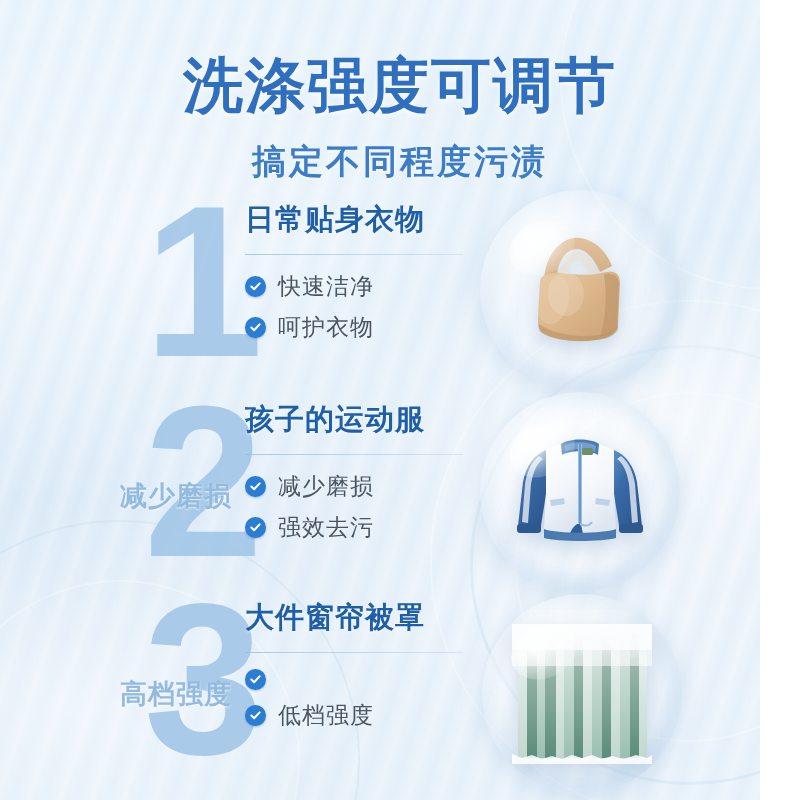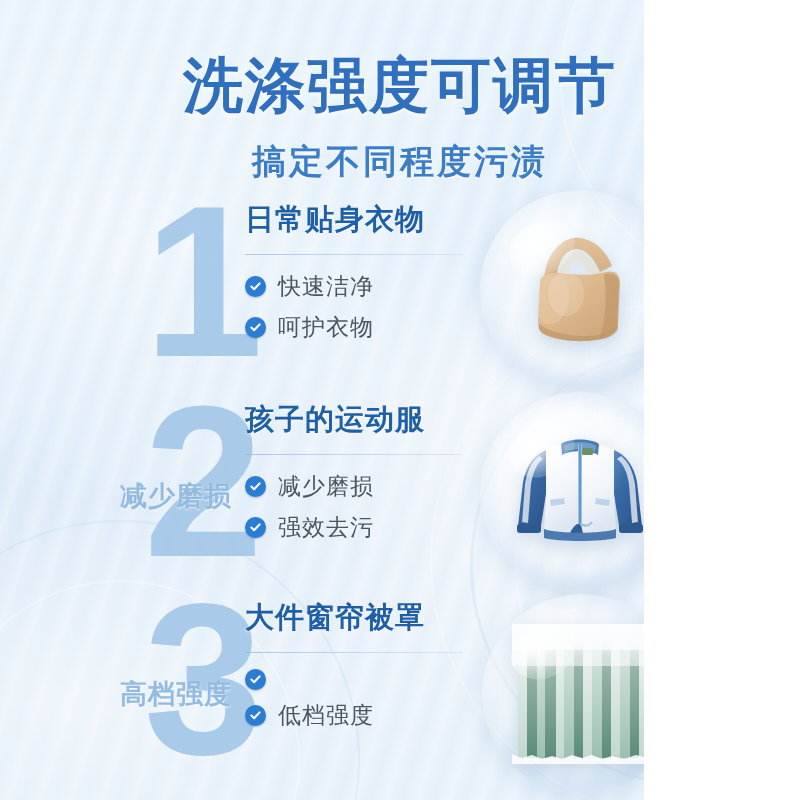--- a/index.html
+++ b/index.html
@@ -3,21 +3,21 @@
 <meta charset="utf-8">
 <style>
   * { margin:0; padding:0; box-sizing:border-box; }
   html, body {
     width:800px; height:800px;
     font-family:"Liberation Sans", sans-serif;
     overflow:hidden;
   }
   #poster {
     position:relative;
-    width:644px; height:800px;
+    width:760px; height:800px;
     background:
       radial-gradient(ellipse 900px 500px at 78% 72%, rgba(255,255,255,0.55) 0%, rgba(255,255,255,0) 62%),
       radial-gradient(ellipse 700px 420px at 18% 30%, rgba(255,255,255,0.45) 0%, rgba(255,255,255,0) 65%),
       linear-gradient(175deg, #eaf4fc 0%, #e4f0fa 35%, #dceaf7 68%, #e6f1fa 100%);
     overflow:hidden;
   }
 
   
   .ripples { position:absolute; inset:0; pointer-events:none; }
   .rip {

